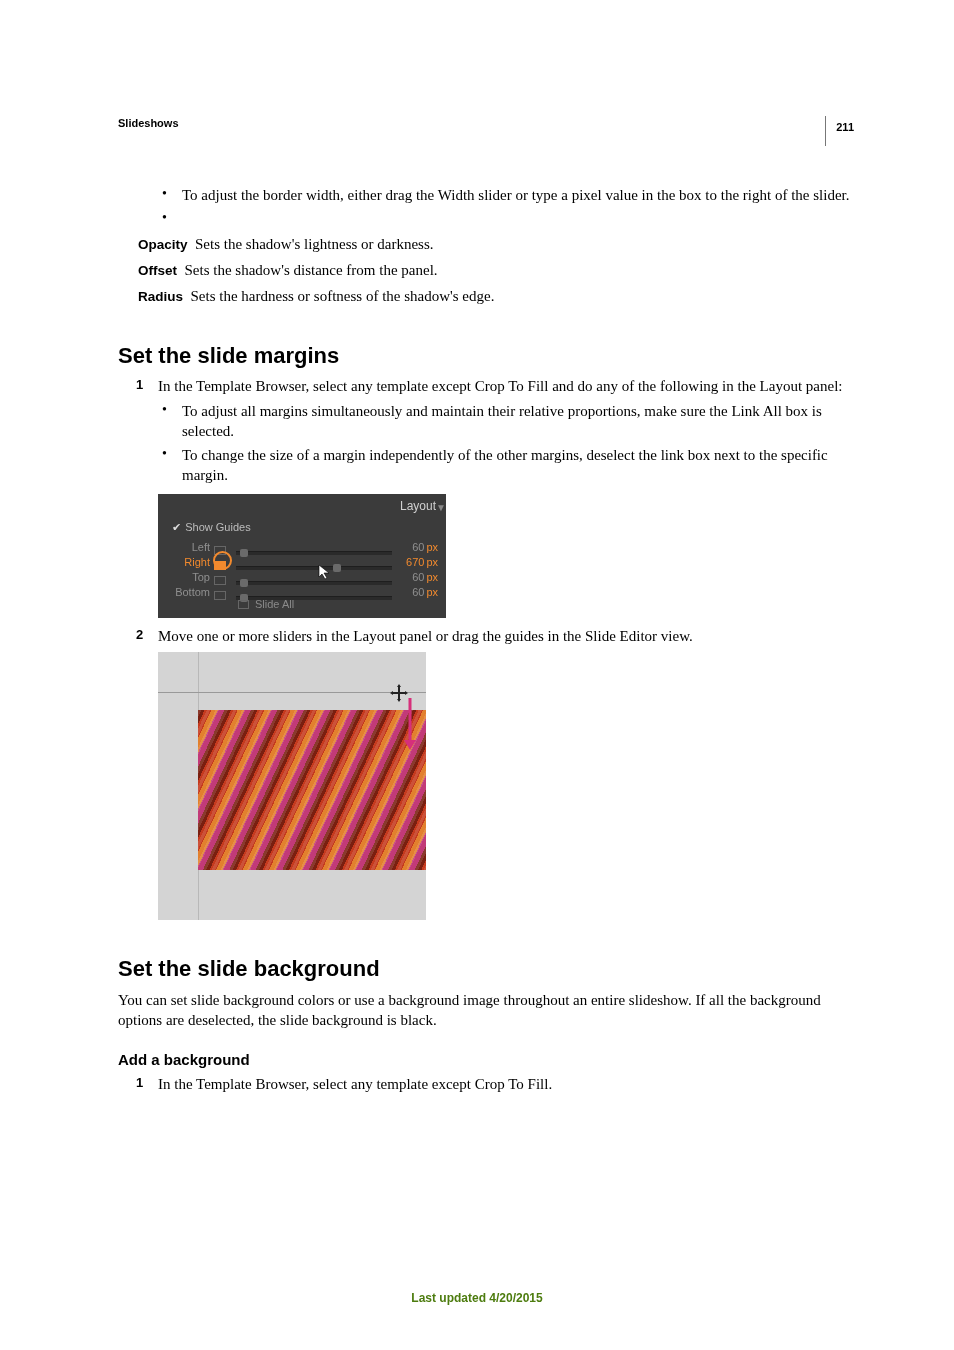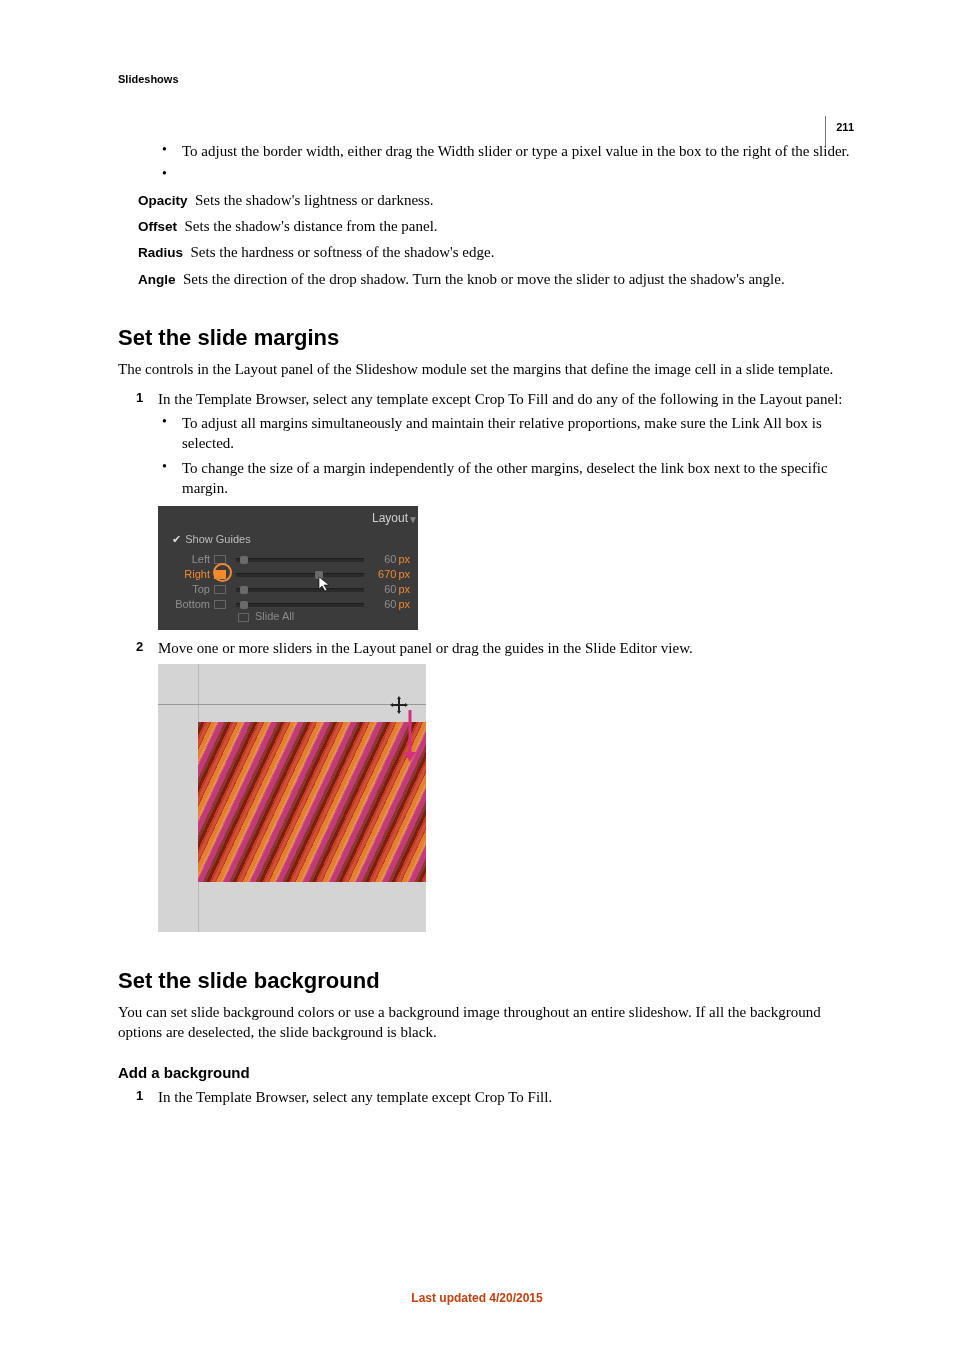--- a/index.html
+++ b/index.html
@@ -1,40 +1,40 @@
 <!DOCTYPE html>
 <html><head>
 <meta charset="utf-8">
 <style>
   html,body{margin:0;padding:0;background:#fff;color:#000;}
   body{width:954px;height:1350px;font-family:"Minion Pro","Times New Roman",serif;font-size:15px;line-height:1.35;position:relative;}
-  .page{padding:72px 100px 0 118px;}
+  .page{padding:116px 100px 0 118px;}
   .running-head{font-family:"Myriad Pro","Segoe UI",Arial,sans-serif;font-size:11px;font-weight:700;}
   .pagenum{position:absolute;top:120px;right:100px;font-family:"Myriad Pro","Segoe UI",Arial,sans-serif;font-size:11px;font-weight:700;}
   .page-rule{position:absolute;top:116px;right:128px;height:30px;border-left:1px solid #777;}
   .content{margin-top:54px;padding-left:40px;}
   .row{display:flex;align-items:flex-start;margin:4px 0;}
   .marker{width:20px;flex:none;margin-left:-20px;}
   .numcol{width:22px;flex:none;margin-left:-22px;font-weight:700;font-family:"Myriad Pro","Segoe UI",Arial,sans-serif;font-size:13px;}
   .bullet{font-size:14px;}
   .sub{padding-left:24px;}
   .termline{margin:6px 0 6px -20px;}
   .term{font-family:"Myriad Pro","Segoe UI",Arial,sans-serif;font-weight:700;font-size:13.5px;}
   .h2{font-family:"Myriad Pro","Segoe UI",Arial,sans-serif;font-weight:700;font-size:22px;margin:34px 0 6px -40px;}
   .h3{font-family:"Myriad Pro","Segoe UI",Arial,sans-serif;font-weight:700;font-size:15px;margin:20px 0 2px -40px;}
   .body-p{margin:4px 0 10px -40px;}
-  .footer{position:absolute;left:0;right:0;bottom:44px;text-align:center;font-family:"Myriad Pro","Segoe UI",Arial,sans-serif;font-weight:700;font-size:12px;color:#c2410c;}
+  .footer{position:absolute;left:0;right:0;bottom:44px;text-align:center;font-family:"Myriad Pro","Segoe UI",Arial,sans-serif;font-weight:700;font-size:12px;color:#4d7c0f;}
   
-  .fig1{width:260px;height:124px;background:#3b3b3b;margin:8px 0 4px 0;font-family:"Segoe UI",Arial,sans-serif;font-size:11px;color:#bdbdbd;position:relative;}
+  .fig1{width:288px;height:124px;background:#3b3b3b;margin:8px 0 4px 0;font-family:"Segoe UI",Arial,sans-serif;font-size:11px;color:#bdbdbd;position:relative;}
   .fig1 .title{position:absolute;top:4px;right:10px;color:#cfcfcf;font-size:12px;}
   .fig1 .tri{position:absolute;top:7px;right:0px;color:#888;font-size:10px;}
   .fig1 .showg{position:absolute;top:26px;left:14px;color:#bdbdbd;text-align:right;}
   .fig1 .check{color:#dcdcdc;margin-right:4px;}
   .fig1 .sliders{position:absolute;top:46px;left:10px;right:8px;}
-  .fig1 .srow{display:flex;align-items:center;height:15px;}
+  .fig1 .srow{display:flex;align-items:flex-end;height:15px;}
   .fig1 .lab{width:42px;text-align:right;color:#8f8f8f;font-size:11px;}
   .fig1 .lab.orange{color:#f28a2e;}
   .fig1 .linkbox{width:10px;height:7px;border:1px solid #666;margin:0 4px;}
   .fig1 .linkbox.on{background:#f28a2e;border-color:#f28a2e;}
   .fig1 .track{flex:1;height:3px;background:#2a2a2a;border-top:1px solid #1e1e1e;position:relative;margin:0 6px;}
   .fig1 .thumb{position:absolute;top:-3px;width:8px;height:8px;background:#6a6a6a;border-radius:2px;}
   .fig1 .val{width:40px;text-align:right;color:#8f8f8f;}
   .fig1 .val .px{color:#f28a2e;margin-left:2px;}
   .fig1 .val.orange{color:#f28a2e;}
   .fig1 .orangecircle{position:absolute;top:57px;left:55px;width:15px;height:15px;border:2px solid #f28a2e;border-radius:50%;}
@@ -73,27 +73,22 @@
       &nbsp;<span>Sets the shadow's lightness or darkness.</span>
     </div>
     <div class="termline">
       <span class="term">Offset</span>
       &nbsp;<span>Sets the shadow's distance from the panel.</span>
     </div>
     <div class="termline">
       <span class="term">Radius</span>
       &nbsp;<span>Sets the hardness or softness of the shadow's edge.</span>
     </div>
-    <div class="termline">
-      <span class="term">Angle</span>
-      &nbsp;<span>Sets the direction of the drop shadow. Turn the knob or move the slider to adjust the shadow's angle.</span>
-    </div>
 
     <div class="h2">Set the slide margins</div>
-    <div class="body-p">The controls in the Layout panel of the Slideshow module set the margins that define the image cell in a slide template.</div>
 
     <div class="row">
         <span class="numcol">1</span>
       <span>In the Template Browser, select any template except Crop To Fill and do any of the following in the Layout panel:</span>
       </div>
 
     <div class="row sub">
         <span class="marker bullet">•</span>
       <span>To adjust all margins simultaneously and maintain their relative proportions, make sure the Link All box is selected.</span>
       </div>

